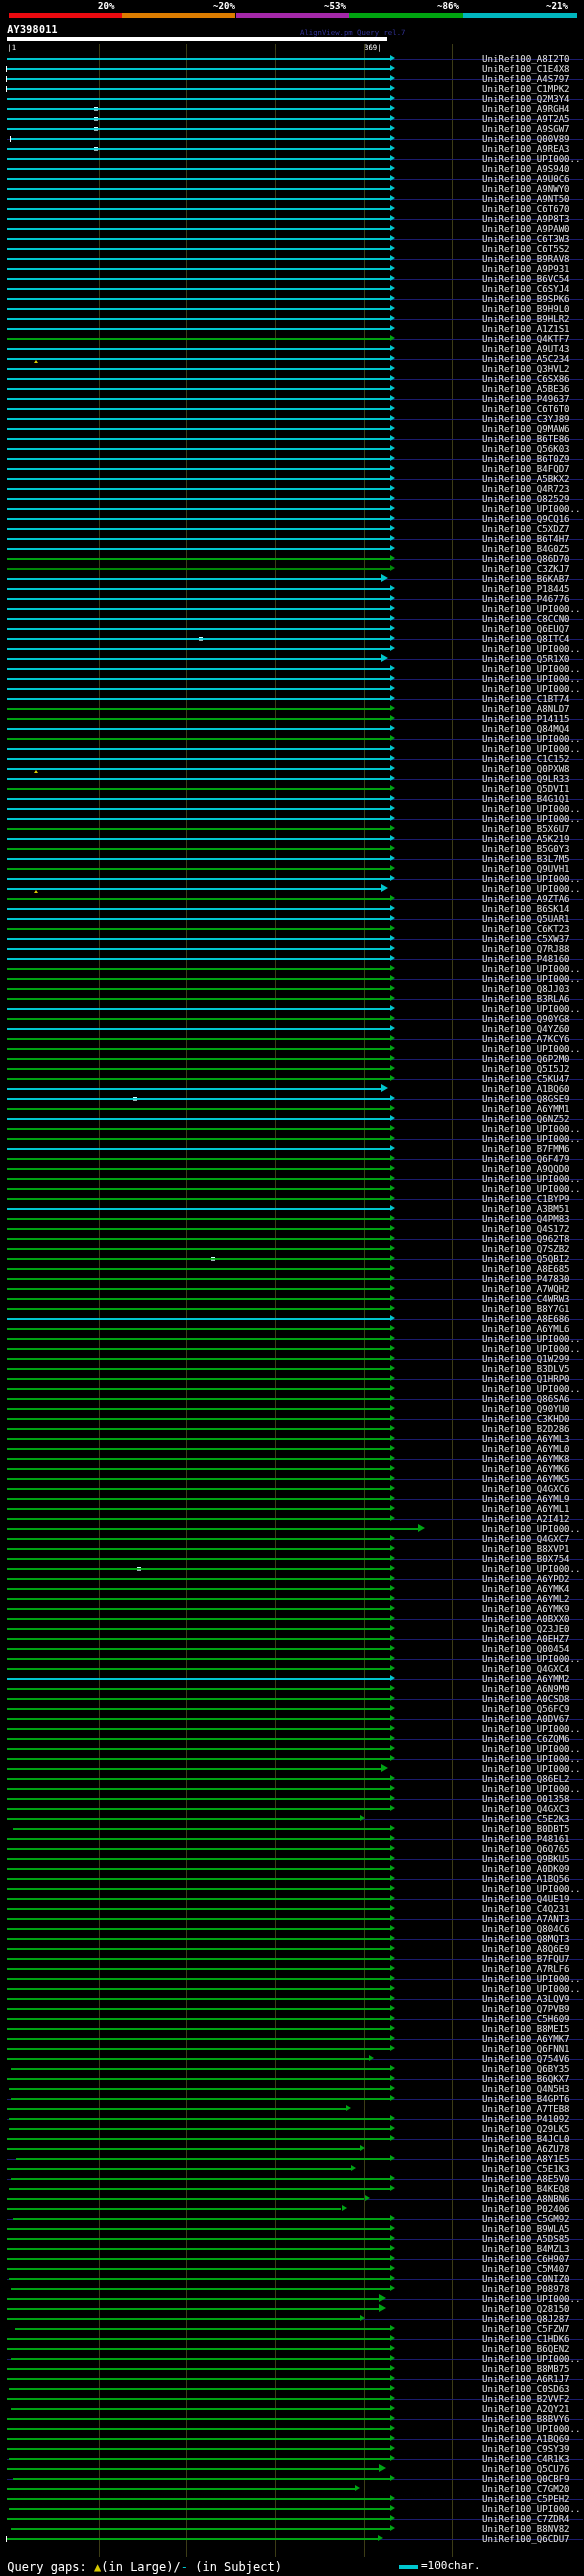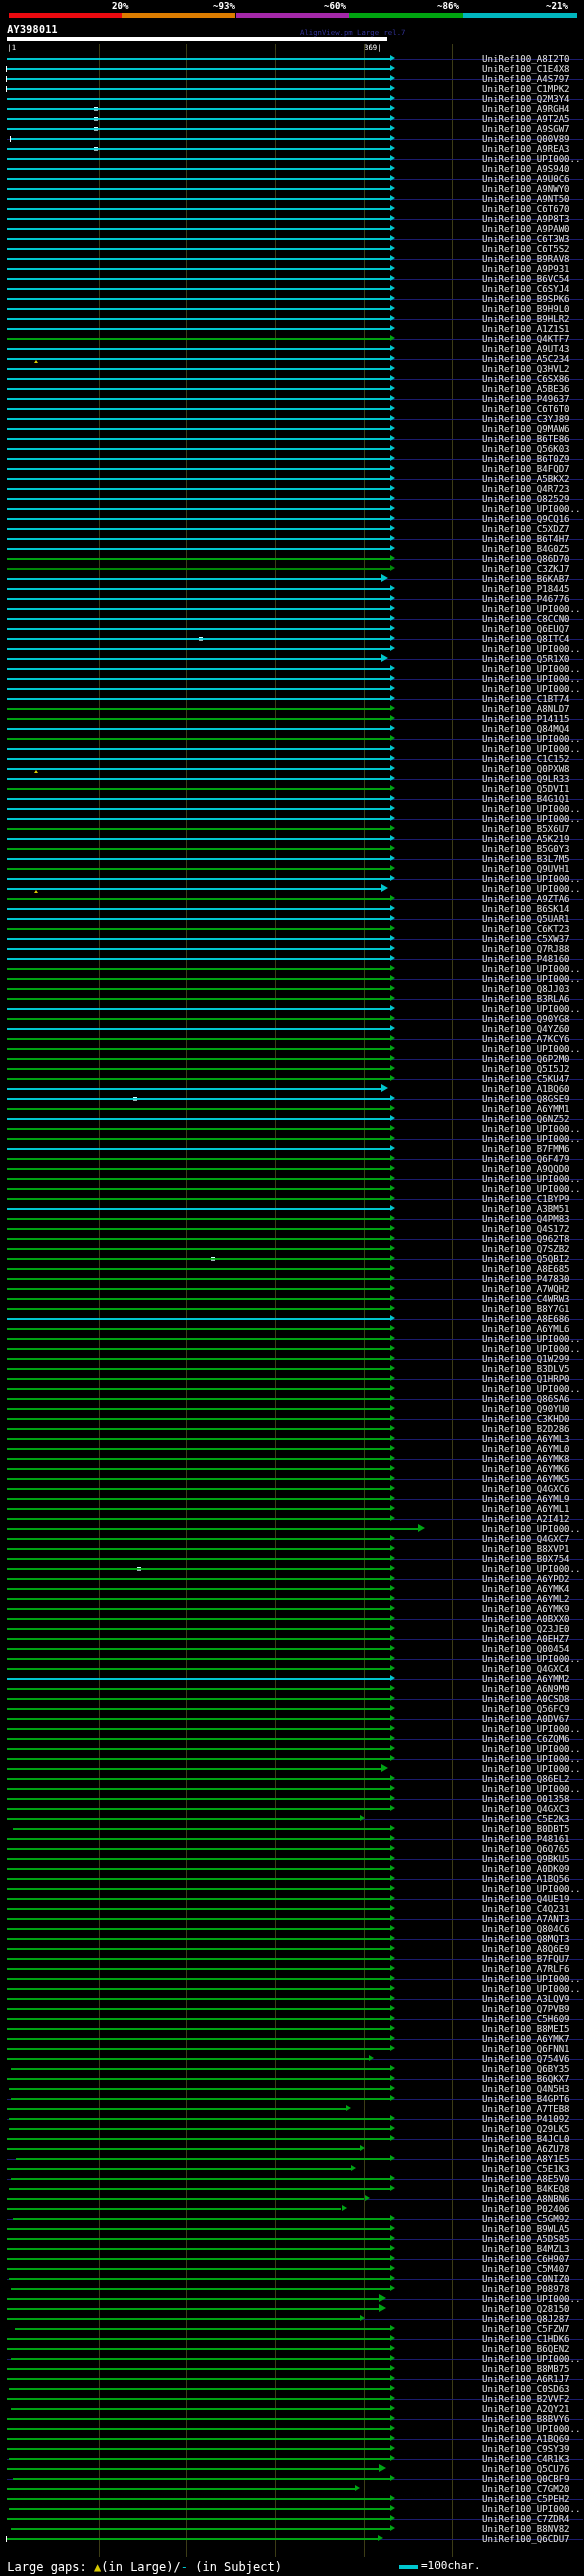--- a/index.html
+++ b/index.html
@@ -28,36 +28,36 @@
   .legend-left .q{color:#D6C800;}
   .legend-left .s{color:#00C6CE;}
   .legend-swatch{position:absolute;left:399px;top:2565px;width:19px;height:3.7px;background:#00C6CE;}
   .legend-right{position:absolute;left:421px;top:2559px;color:#fff;font-size:11px;white-space:pre;}
 </style>
 </head>
 <body>
 
 <div id="screen">
   <div id="scale-labels">
-      <div class="pct" style="left: 112px;">20%</div>
-      <div class="pct" style="left: 213px;">~93%</div>
-      <div class="pct" style="left: 324px;">~60%</div>
+      <div class="pct" style="left: 98px;">20%</div>
+      <div class="pct" style="left: 213px;">~20%</div>
+      <div class="pct" style="left: 324px;">~53%</div>
       <div class="pct" style="left: 437px;">~86%</div>
       <div class="pct" style="left: 546px;">~21%</div>
     </div>
   <div id="scale-bar">
       <div class="seg" style="left: 9.1px; width: 113px; background: rgb(234, 10, 16);"></div>
       <div class="seg" style="left: 122px; width: 113px; background: rgb(220, 124, 0);"></div>
       <div class="seg" style="left: 236px; width: 113px; background: rgb(164, 40, 168);"></div>
       <div class="seg" style="left: 349px; width: 114px; background: rgb(0, 164, 16);"></div>
       <div class="seg" style="left: 463px; width: 114px; background: rgb(0, 182, 190);"></div>
     </div>
 
   <div class="query-title">AY398011</div>
-  <div class="subtitle">AlignView.pm Large rel.7</div>
+  <div class="subtitle">AlignView.pm Query rel.7</div>
 
   <div class="ruler"></div>
   <div class="rlab" style="left:7.3px;">|1</div>
   <div class="rlab" style="left:364px;">369|</div>
 
   <div id="gridlines">
       <div class="grid" style="left: 99px;"></div>
       <div class="grid" style="left: 186px;"></div>
       <div class="grid" style="left: 275px;"></div>
       <div class="grid" style="left: 364px;"></div>
@@ -1446,17 +1446,17 @@
       </div>
       <div class="row">
         <div class="tail"></div>
         <div class="bar" style="left: 7.3px; width: 371px; background: rgb(0, 164, 20);"></div>
         <div class="arr" style="left: 378px; border-left-color: rgb(0, 164, 20);"></div>
         <div class="tick" style="left: 6.4px;"></div>
         <div class="lab">UniRef100_Q6CDU7</div>
       </div>
     </div>
 
-  <div class="legend-left"><span>Large gaps: </span><span class="q">▲</span><span>(in Large)/</span><span class="s">-</span><span> (in Subject)</span></div>
+  <div class="legend-left"><span>Query gaps: </span><span class="q">▲</span><span>(in Large)/</span><span class="s">-</span><span> (in Subject)</span></div>
   <div class="legend-swatch"></div>
   <div class="legend-right">=100char.</div>
 </div>
 
 
 </body></html>

